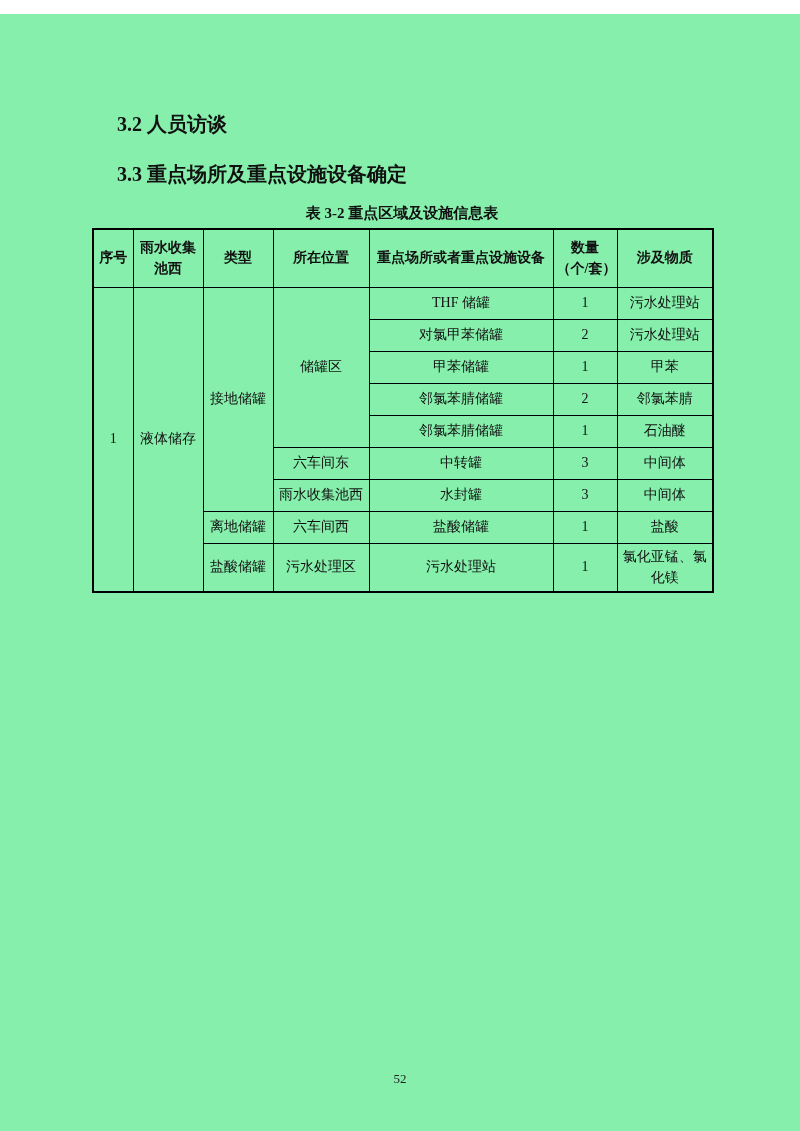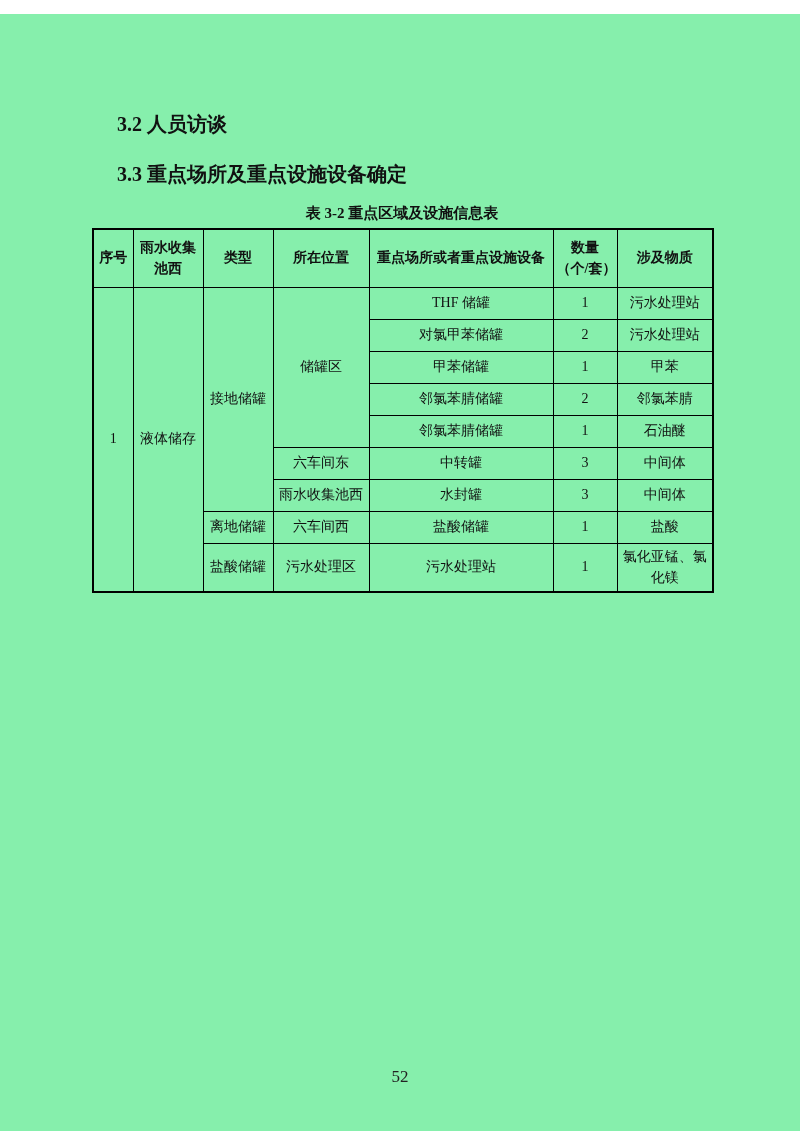--- a/index.html
+++ b/index.html
@@ -60,21 +60,21 @@
   table.info-table thead tr { height: 58px; padding-left: 26px; }
   table.info-table tbody tr { height: 32px; }
   table.info-table th { font-weight: 700; }
   .qty-line { display: block; white-space: nowrap; text-align: center; }
   .page-number {
     position: absolute;
     bottom: 58px;
     left: 0;
     width: 100%;
     text-align: center;
-    font-size: 17px;
+    font-size: 13px;
     color: #222222;
   }
 </style>
 </head>
 <body>
 
 <div class="page">
 
   <h2 class="section-heading">3.2 人员访谈</h2>
 

